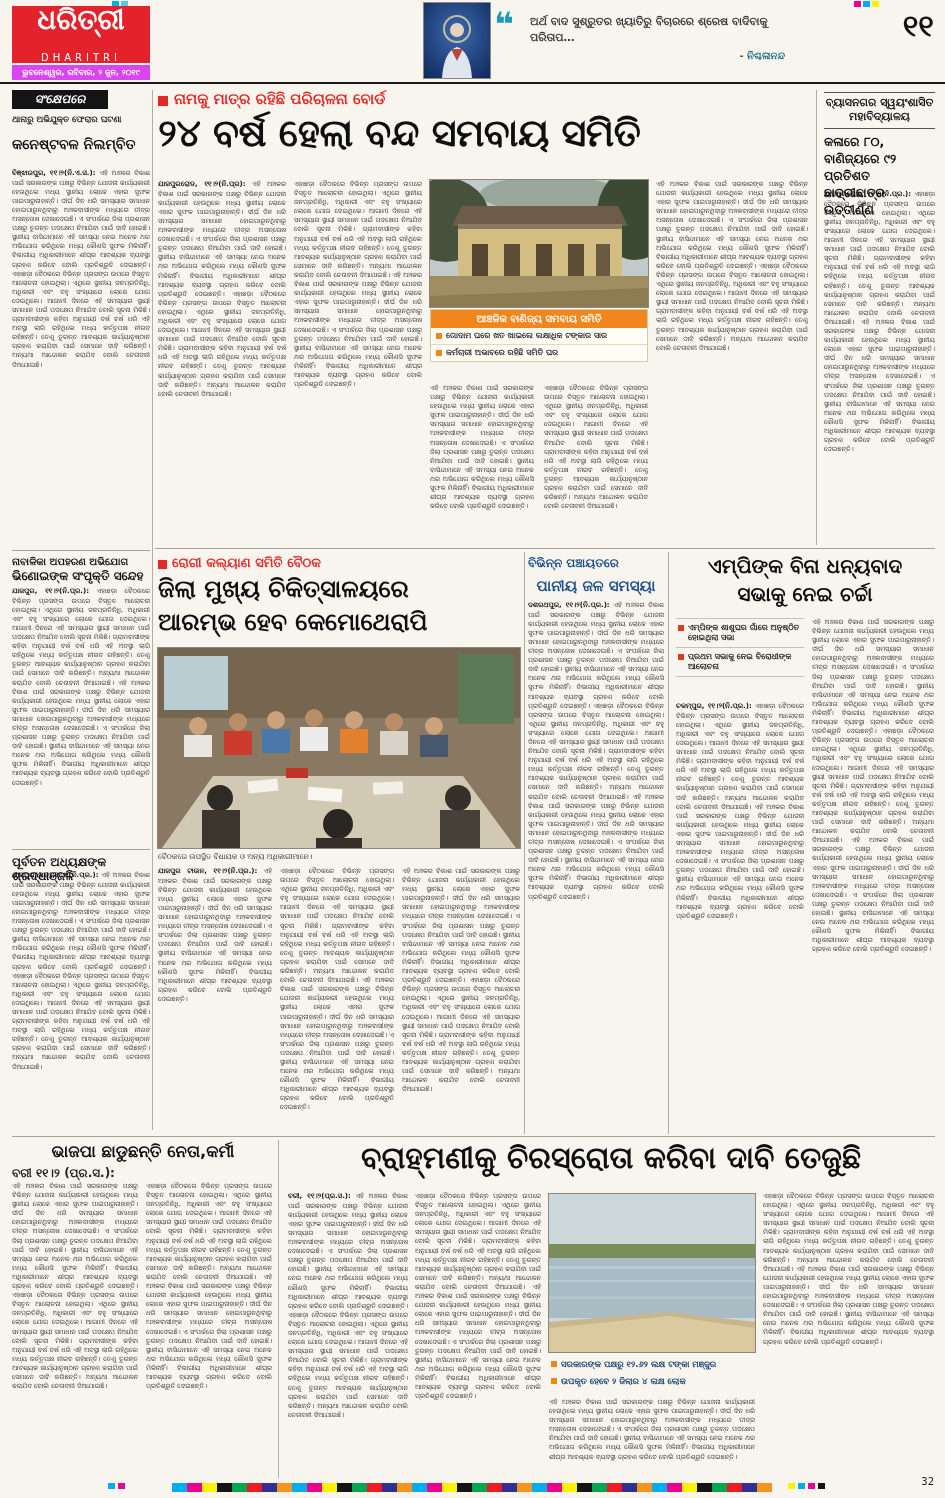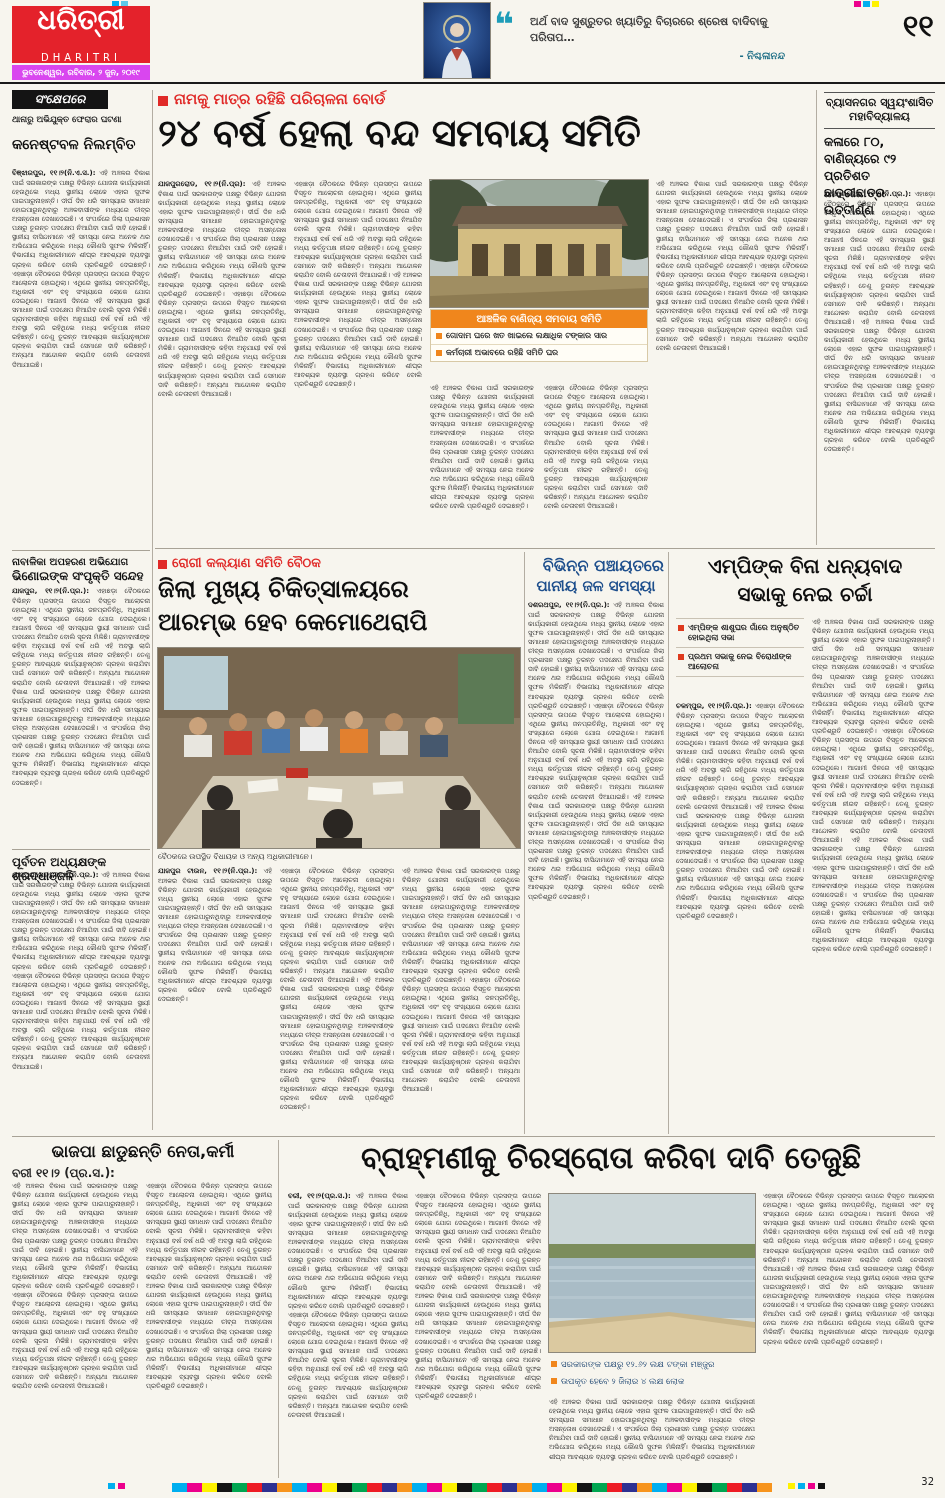--- a/index.html
+++ b/index.html
@@ -13,21 +13,21 @@
   .sq{position:absolute;background:#e02a28}
   .vr{position:absolute;width:1px;background:#b3ada2}
   .hr{position:absolute;height:1px;background:#a8a296}
   .capbox{position:absolute;background:#fffdf6;border:1px solid #d8c9a6}
   .capbox .title{background:#f0861c;color:#fff;font-weight:bold;font-size:10px;text-align:center;padding:3px 17px}
   .caprow{display:flex;gap:4px;padding:3px 5px;font-size:8px;font-weight:bold;color:#2a2a2a;align-items:flex-start;border-bottom:1px solid #e4d9bd}
   .caprow:last-child{border-bottom:none}
   .caprow .bsq{width:6px;height:6px;background:#f0861c;flex:none;margin-top:2px}
   .mprow{display:flex;gap:4px;padding:4px 2px;font-size:8px;font-weight:bold;color:#222;align-items:flex-start;border-bottom:1px solid #c9c2b4}
   .mprow .bsq{width:6px;height:6px;background:#de3a1e;flex:none;margin-top:2px}
-  .riverrow{display:flex;gap:4px;padding:3px 2px;font-size:8.5px;font-weight:normal;color:#17406e;align-items:flex-start}
+  .riverrow{display:flex;gap:4px;padding:3px 2px;font-size:8.5px;font-weight:bold;color:#17406e;align-items:flex-start}
   .riverrow .bsq{width:6px;height:6px;background:#f0861c;flex:none;margin-top:2px}
   .photo{position:absolute;outline:1px solid #8d887c;line-height:0}
   .regsq{position:absolute;width:7px;height:6px}
   .colorbar{position:absolute;left:172px;top:1483px;width:600px;height:9px;
     background:repeating-linear-gradient(90deg,#00aeef 0 15px,#ec008c 15px 30px,#fff200 30px 45px,#141414 45px 60px,#00a651 60px 75px,#ed1c24 75px 90px,#2e3192 90px 105px,#f7941d 105px 120px)}
 </style>
 </head>
 <body>
 
 <div class="regsq" style="left:112px;top:1px;background:#00aeef"></div>
@@ -214,21 +214,21 @@
   <span>ଏହି ଅଞ୍ଚଳର ବିକାଶ ପାଇଁ ସରକାରଙ୍କ ପକ୍ଷରୁ ବିଭିନ୍ନ ଯୋଜନା କାର୍ଯ୍ୟକାରୀ ହେଉଥିଲେ ମଧ୍ୟ ସ୍ଥାନୀୟ ଲୋକେ ଏହାର ସୁଫଳ ପାଇପାରୁନାହାନ୍ତି। ଦୀର୍ଘ ଦିନ ଧରି ସମସ୍ୟାର ସମାଧାନ ହୋଇପାରୁନଥିବାରୁ ଅଞ୍ଚଳବାସୀଙ୍କ ମଧ୍ୟରେ ତୀବ୍ର ଅସନ୍ତୋଷ ଦେଖାଦେଇଛି। ଏ ସଂପର୍କରେ ଜିଲା ପ୍ରଶାସନ ପକ୍ଷରୁ ତୁରନ୍ତ ପଦକ୍ଷେପ ନିଆଯିବା ପାଇଁ ଦାବି ହୋଇଛି। ସ୍ଥାନୀୟ ବାସିନ୍ଦାମାନେ ଏହି ସମସ୍ୟା ନେଇ ଅନେକ ଥର ଅଭିଯୋଗ କରିଥିଲେ ମଧ୍ୟ କୌଣସି ସୁଫଳ ମିଳିନାହିଁ। ବିଭାଗୀୟ ଅଧିକାରୀମାନେ ଶୀଘ୍ର ଆବଶ୍ୟକ ବ୍ୟବସ୍ଥା ଗ୍ରହଣ କରିବେ ବୋଲି ପ୍ରତିଶ୍ରୁତି ଦେଇଛନ୍ତି।</span>
 </div>
 <div class="bt" style="left:402px;top:867px;width:118px;height:267px">
   <span>ଏହି ଅଞ୍ଚଳର ବିକାଶ ପାଇଁ ସରକାରଙ୍କ ପକ୍ଷରୁ ବିଭିନ୍ନ ଯୋଜନା କାର୍ଯ୍ୟକାରୀ ହେଉଥିଲେ ମଧ୍ୟ ସ୍ଥାନୀୟ ଲୋକେ ଏହାର ସୁଫଳ ପାଇପାରୁନାହାନ୍ତି। ଦୀର୍ଘ ଦିନ ଧରି ସମସ୍ୟାର ସମାଧାନ ହୋଇପାରୁନଥିବାରୁ ଅଞ୍ଚଳବାସୀଙ୍କ ମଧ୍ୟରେ ତୀବ୍ର ଅସନ୍ତୋଷ ଦେଖାଦେଇଛି। ଏ ସଂପର୍କରେ ଜିଲା ପ୍ରଶାସନ ପକ୍ଷରୁ ତୁରନ୍ତ ପଦକ୍ଷେପ ନିଆଯିବା ପାଇଁ ଦାବି ହୋଇଛି। ସ୍ଥାନୀୟ ବାସିନ୍ଦାମାନେ ଏହି ସମସ୍ୟା ନେଇ ଅନେକ ଥର ଅଭିଯୋଗ କରିଥିଲେ ମଧ୍ୟ କୌଣସି ସୁଫଳ ମିଳିନାହିଁ। ବିଭାଗୀୟ ଅଧିକାରୀମାନେ ଶୀଘ୍ର ଆବଶ୍ୟକ ବ୍ୟବସ୍ଥା ଗ୍ରହଣ କରିବେ ବୋଲି ପ୍ରତିଶ୍ରୁତି ଦେଇଛନ୍ତି।</span>
   <span>ଏହାଛଡ଼ା ବୈଠକରେ ବିଭିନ୍ନ ପ୍ରସଙ୍ଗ ଉପରେ ବିସ୍ତୃତ ଆଲୋଚନା ହୋଇଥିଲା। ଏଥିରେ ସ୍ଥାନୀୟ ଜନପ୍ରତିନିଧି, ଅଧିକାରୀ ଏବଂ ବହୁ ସଂଖ୍ୟାରେ ଲୋକେ ଯୋଗ ଦେଇଥିଲେ। ଆଗାମୀ ଦିନରେ ଏହି ସମସ୍ୟାର ସ୍ଥାୟୀ ସମାଧାନ ପାଇଁ ପଦକ୍ଷେପ ନିଆଯିବ ବୋଲି ସୂଚନା ମିଳିଛି। ଗ୍ରାମବାସୀଙ୍କ କହିବା ଅନୁଯାୟୀ ବର୍ଷ ବର୍ଷ ଧରି ଏହି ଅବସ୍ଥା ଲାଗି ରହିଥିଲେ ମଧ୍ୟ କର୍ତ୍ତୃପକ୍ଷ ନୀରବ ରହିଛନ୍ତି। ତେଣୁ ତୁରନ୍ତ ଆବଶ୍ୟକ କାର୍ଯ୍ୟାନୁଷ୍ଠାନ ଗ୍ରହଣ କରାଯିବା ପାଇଁ ସେମାନେ ଦାବି କରିଛନ୍ତି। ଅନ୍ୟଥା ଆନ୍ଦୋଳନ କରାଯିବ ବୋଲି ଚେତାବନୀ ଦିଆଯାଇଛି।</span>
 </div>
 
 <div class="vr" style="left:524px;top:552px;height:582px"></div>
 <div class="vr" style="left:668px;top:552px;height:582px"></div>
 
-<div class="hl" style="left:528px;top:556px;width:136px;text-align:right;font-size:16px;color:#1d4e8c">ବିଭିନ୍ନ ପଞ୍ଚାୟତରେ</div>
+<div class="hl" style="left:528px;top:556px;width:136px;text-align:left;font-size:12px;color:#1d4e8c">ବିଭିନ୍ନ ପଞ୍ଚାୟତରେ</div>
 <div class="hl" style="left:528px;top:577px;width:136px;text-align:center;font-size:15px;color:#1d4e8c">ପାନୀୟ ଜଳ ସମସ୍ୟା</div>
 <div class="bt" style="left:528px;top:601px;width:136px;height:533px">
   <b class="by">ଦଶରଥପୁର, ୧୧।୨(ନି.ପ୍ର.):</b>
   <span>ଏହି ଅଞ୍ଚଳର ବିକାଶ ପାଇଁ ସରକାରଙ୍କ ପକ୍ଷରୁ ବିଭିନ୍ନ ଯୋଜନା କାର୍ଯ୍ୟକାରୀ ହେଉଥିଲେ ମଧ୍ୟ ସ୍ଥାନୀୟ ଲୋକେ ଏହାର ସୁଫଳ ପାଇପାରୁନାହାନ୍ତି। ଦୀର୍ଘ ଦିନ ଧରି ସମସ୍ୟାର ସମାଧାନ ହୋଇପାରୁନଥିବାରୁ ଅଞ୍ଚଳବାସୀଙ୍କ ମଧ୍ୟରେ ତୀବ୍ର ଅସନ୍ତୋଷ ଦେଖାଦେଇଛି। ଏ ସଂପର୍କରେ ଜିଲା ପ୍ରଶାସନ ପକ୍ଷରୁ ତୁରନ୍ତ ପଦକ୍ଷେପ ନିଆଯିବା ପାଇଁ ଦାବି ହୋଇଛି। ସ୍ଥାନୀୟ ବାସିନ୍ଦାମାନେ ଏହି ସମସ୍ୟା ନେଇ ଅନେକ ଥର ଅଭିଯୋଗ କରିଥିଲେ ମଧ୍ୟ କୌଣସି ସୁଫଳ ମିଳିନାହିଁ। ବିଭାଗୀୟ ଅଧିକାରୀମାନେ ଶୀଘ୍ର ଆବଶ୍ୟକ ବ୍ୟବସ୍ଥା ଗ୍ରହଣ କରିବେ ବୋଲି ପ୍ରତିଶ୍ରୁତି ଦେଇଛନ୍ତି।</span>
   <span>ଏହାଛଡ଼ା ବୈଠକରେ ବିଭିନ୍ନ ପ୍ରସଙ୍ଗ ଉପରେ ବିସ୍ତୃତ ଆଲୋଚନା ହୋଇଥିଲା। ଏଥିରେ ସ୍ଥାନୀୟ ଜନପ୍ରତିନିଧି, ଅଧିକାରୀ ଏବଂ ବହୁ ସଂଖ୍ୟାରେ ଲୋକେ ଯୋଗ ଦେଇଥିଲେ। ଆଗାମୀ ଦିନରେ ଏହି ସମସ୍ୟାର ସ୍ଥାୟୀ ସମାଧାନ ପାଇଁ ପଦକ୍ଷେପ ନିଆଯିବ ବୋଲି ସୂଚନା ମିଳିଛି। ଗ୍ରାମବାସୀଙ୍କ କହିବା ଅନୁଯାୟୀ ବର୍ଷ ବର୍ଷ ଧରି ଏହି ଅବସ୍ଥା ଲାଗି ରହିଥିଲେ ମଧ୍ୟ କର୍ତ୍ତୃପକ୍ଷ ନୀରବ ରହିଛନ୍ତି। ତେଣୁ ତୁରନ୍ତ ଆବଶ୍ୟକ କାର୍ଯ୍ୟାନୁଷ୍ଠାନ ଗ୍ରହଣ କରାଯିବା ପାଇଁ ସେମାନେ ଦାବି କରିଛନ୍ତି। ଅନ୍ୟଥା ଆନ୍ଦୋଳନ କରାଯିବ ବୋଲି ଚେତାବନୀ ଦିଆଯାଇଛି।</span>
   <span>ଏହି ଅଞ୍ଚଳର ବିକାଶ ପାଇଁ ସରକାରଙ୍କ ପକ୍ଷରୁ ବିଭିନ୍ନ ଯୋଜନା କାର୍ଯ୍ୟକାରୀ ହେଉଥିଲେ ମଧ୍ୟ ସ୍ଥାନୀୟ ଲୋକେ ଏହାର ସୁଫଳ ପାଇପାରୁନାହାନ୍ତି। ଦୀର୍ଘ ଦିନ ଧରି ସମସ୍ୟାର ସମାଧାନ ହୋଇପାରୁନଥିବାରୁ ଅଞ୍ଚଳବାସୀଙ୍କ ମଧ୍ୟରେ ତୀବ୍ର ଅସନ୍ତୋଷ ଦେଖାଦେଇଛି। ଏ ସଂପର୍କରେ ଜିଲା ପ୍ରଶାସନ ପକ୍ଷରୁ ତୁରନ୍ତ ପଦକ୍ଷେପ ନିଆଯିବା ପାଇଁ ଦାବି ହୋଇଛି। ସ୍ଥାନୀୟ ବାସିନ୍ଦାମାନେ ଏହି ସମସ୍ୟା ନେଇ ଅନେକ ଥର ଅଭିଯୋଗ କରିଥିଲେ ମଧ୍ୟ କୌଣସି ସୁଫଳ ମିଳିନାହିଁ। ବିଭାଗୀୟ ଅଧିକାରୀମାନେ ଶୀଘ୍ର ଆବଶ୍ୟକ ବ୍ୟବସ୍ଥା ଗ୍ରହଣ କରିବେ ବୋଲି ପ୍ରତିଶ୍ରୁତି ଦେଇଛନ୍ତି।</span>
 </div>
 
 <div class="hl" style="left:676px;top:554px;width:258px;text-align:center;font-size:20px">ଏମ୍‌ପିଙ୍କ ବିନା ଧନ୍ୟବାଦ</div>
 <div class="hl" style="left:676px;top:582px;width:258px;text-align:center;font-size:20px">ସଭାକୁ ନେଇ ଚର୍ଚ୍ଚା</div>

